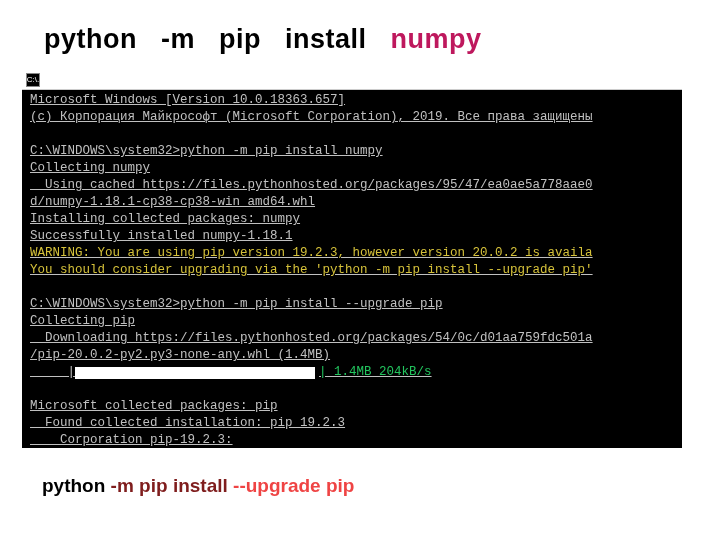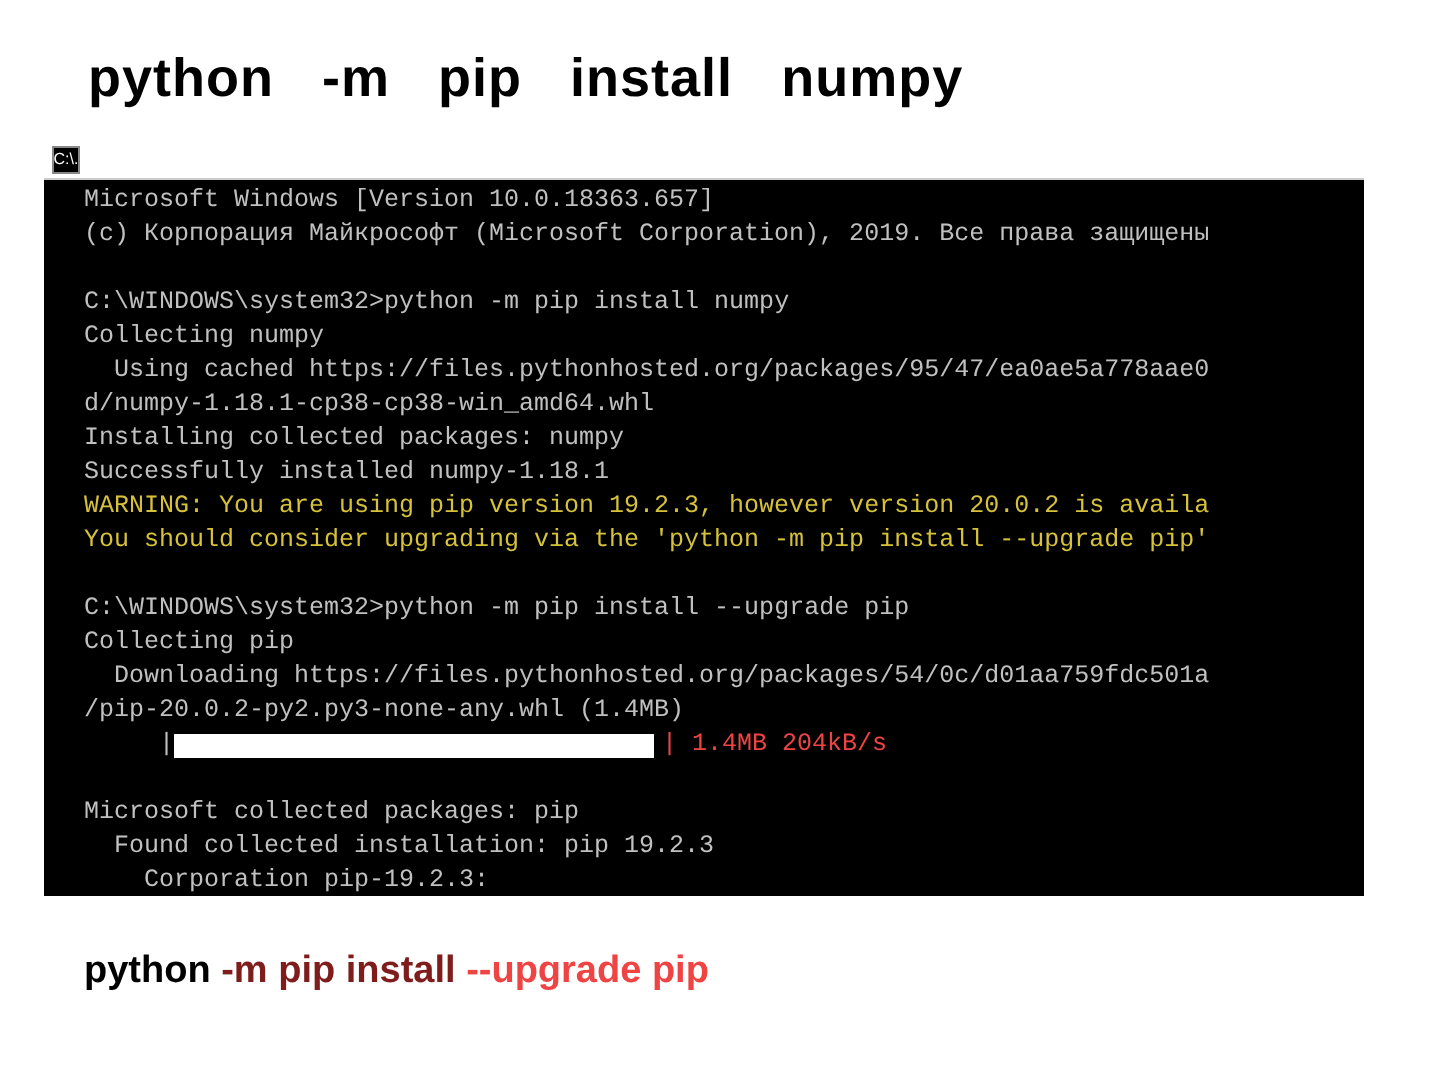--- a/index.html
+++ b/index.html
@@ -13,21 +13,21 @@
     }
     .heading {
       position: absolute;
       top: 24px;
       left: 44px;
       font-size: 27px;
       font-weight: bold;
       color: #000;
       letter-spacing: 0.5px;
     }
-    .heading .pkg { color: #000000; text-align: center; }
+    .heading .pkg { color: #be185d; text-align: center; }
     .terminal {
       position: absolute;
       top: 70px;
       left: 22px;
       width: 660px;
       height: 378px;
       background: #000;
       font-family: Consolas, "Courier New", monospace;
       font-size: 12.5px;
       line-height: 17px;
@@ -50,40 +50,41 @@
       background: #000;
       color: #fff;
       display: inline-flex;
       align-items: center;
       justify-content: center;
       font-size: 8px;
       margin-right: 6px;
       border: 1px solid #888;
     }
     .term-content {
-      padding: 2px 20px;
+      padding: 2px 8px;
       white-space: pre;
       color: #c0c0c0;
+      text-decoration: underline;
     }
     .prompt { color: #c0c0c0; }
     .warn { color: #d6c23a; }
     .progress-bar-wrap {
       display: flex;
       align-items: center;
     }
     .progress-indent { color: #c0c0c0; }
     .progress-bar {
       display: inline-block;
       width: 240px;
       height: 12px;
       background: #fff;
       vertical-align: middle;
     }
     .progress-text {
-      color: #ef4444;
+      color: #22c55e;
       margin-left: 4px;
     }
     .footer {
       position: absolute;
       top: 475px;
       left: 42px;
       font-size: 19px;
       font-weight: bold;
     }
     .footer .blk { color: #000; }

